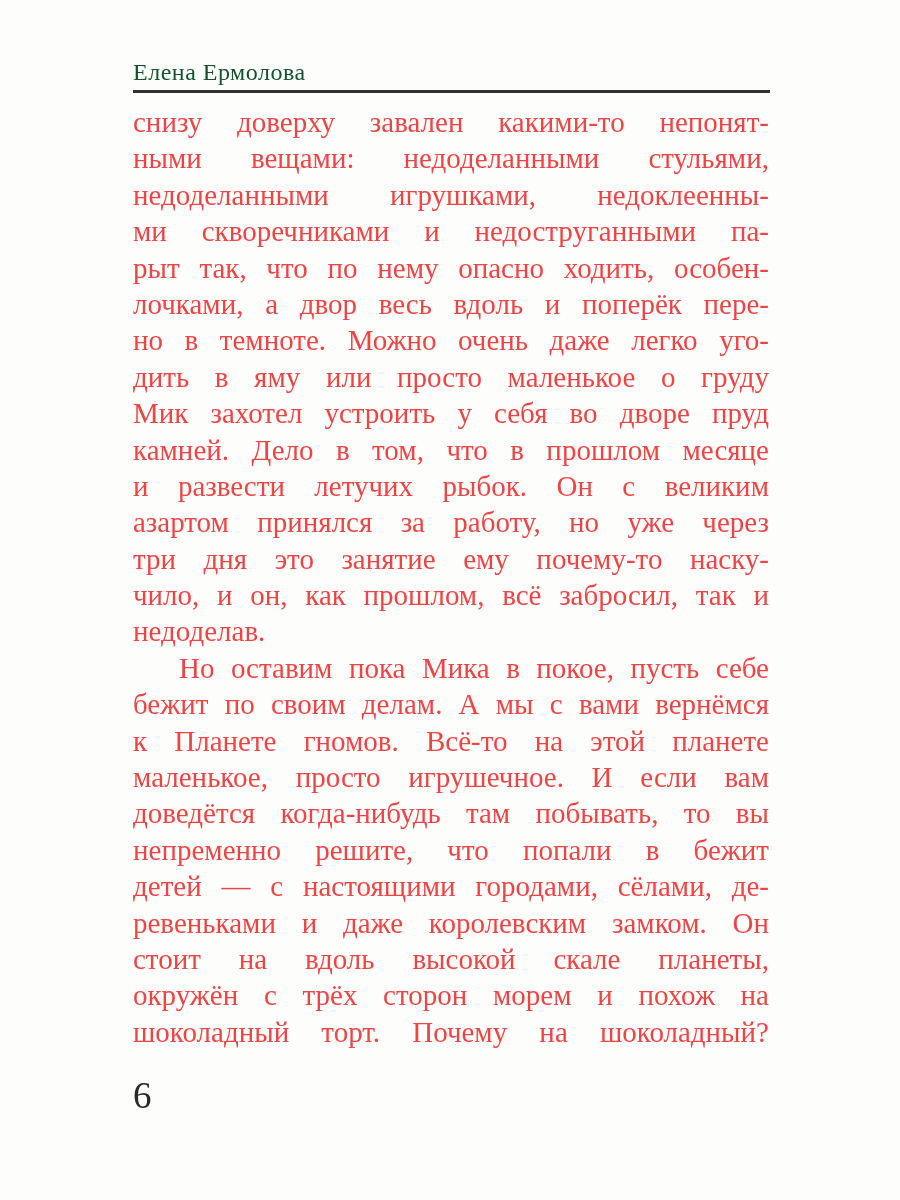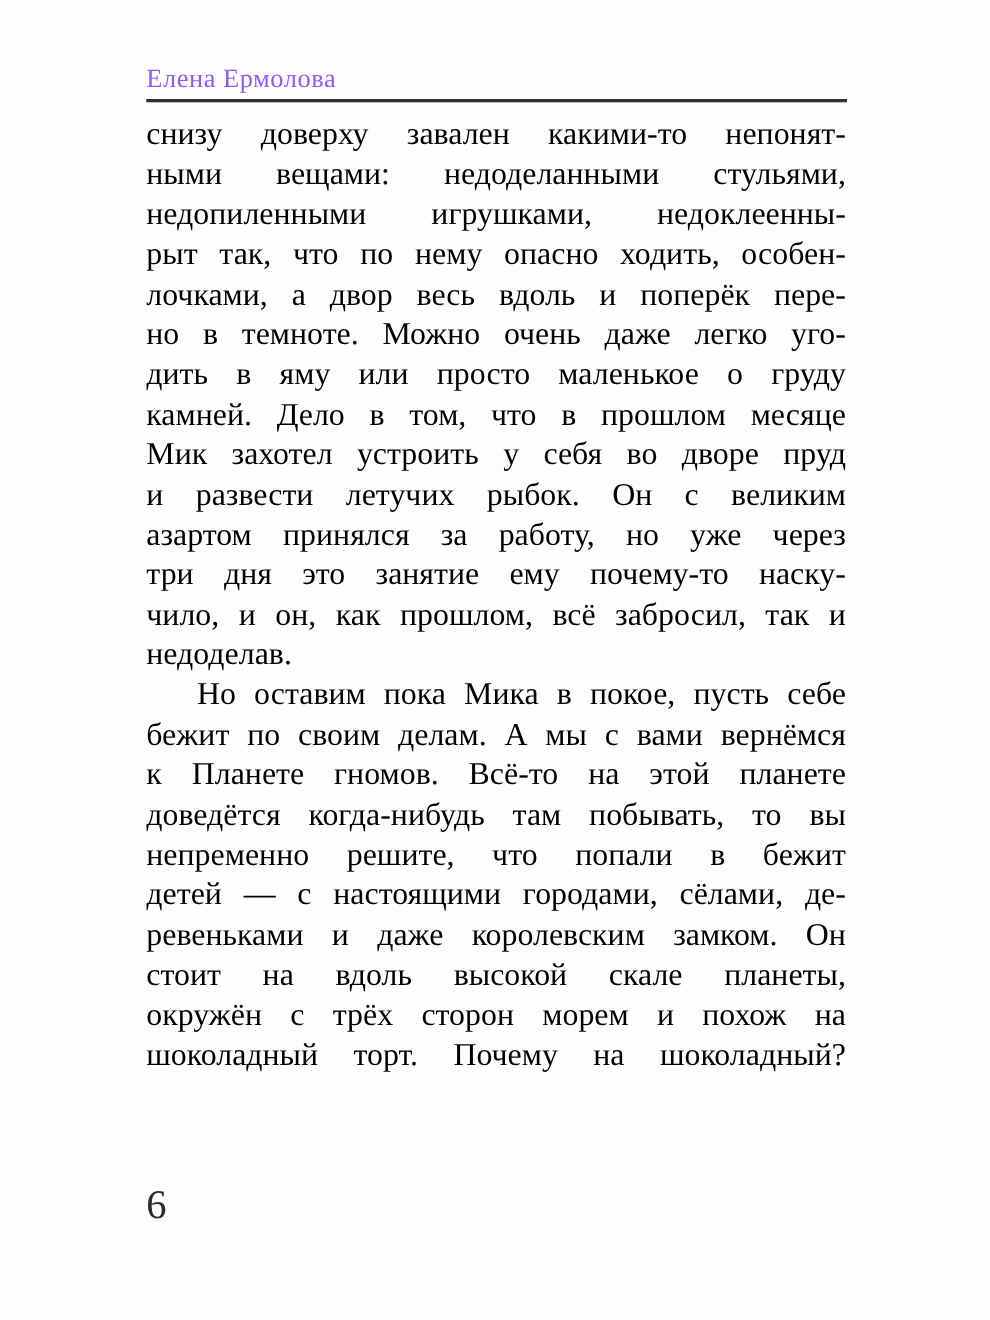--- a/index.html
+++ b/index.html
@@ -15,38 +15,38 @@
     font-family: "Liberation Serif", "DejaVu Serif", serif;
     overflow: hidden;
   }
   .running-header {
     position: absolute;
     left: 133px;
     top: 58px;
     width: 636px;
     font-size: 24px;
     line-height: 28px;
-    color: #8b5cf6;
+    color: #14532d;
     letter-spacing: 0.5px;
   }
   .header-rule {
     position: absolute;
     left: 133px;
     top: 90px;
     width: 637px;
     height: 3px;
     background: #31312f;
   }
   .text-block {
     position: absolute;
     left: 133px;
     top: 104px;
     width: 636px;
     font-size: 29px;
-    color: #000000;
+    color: #ef4444;
   }
   .line {
     box-sizing: border-box;
     width: 100%;
     height: 36.4px;
     line-height: 36.4px;
     text-align: justify;
     text-align-last: justify;
     white-space: normal;
     overflow: hidden;
@@ -72,35 +72,37 @@
 
 <div class="page">
 
   <div class="running-header">Елена Ермолова</div>
 
   <div class="header-rule"></div>
 
   <div class="text-block">
     <div class="line">снизу доверху завален какими-то непонят-</div>
     <div class="line">ными вещами: недоделанными стульями,</div>
-    <div class="line">недопиленными игрушками, недоклеенны-</div>
+    <div class="line">недоделанными игрушками, недоклеенны-</div>
+    <div class="line">ми скворечниками и недоструганными па-</div>
     <div class="line">рыт так, что по нему опасно ходить, особен-</div>
     <div class="line">лочками, а двор весь вдоль и поперёк пере-</div>
     <div class="line">но в темноте. Можно очень даже легко уго-</div>
     <div class="line">дить в яму или просто маленькое о груду</div>
+    <div class="line">Мик захотел устроить у себя во дворе пруд</div>
     <div class="line">камней. Дело в том, что в прошлом месяце</div>
-    <div class="line">Мик захотел устроить у себя во дворе пруд</div>
     <div class="line">и развести летучих рыбок. Он с великим</div>
     <div class="line">азартом принялся за работу, но уже через</div>
     <div class="line">три дня это занятие ему почему-то наску-</div>
     <div class="line">чило, и он, как прошлом, всё забросил, так и</div>
     <div class="line para-end">недоделав.</div>
     <div class="line indent">Но оставим пока Мика в покое, пусть себе</div>
     <div class="line">бежит по своим делам. А мы с вами вернёмся</div>
     <div class="line">к Планете гномов. Всё-то на этой планете</div>
+    <div class="line">маленькое, просто игрушечное. И если вам</div>
     <div class="line">доведётся когда-нибудь там побывать, то вы</div>
     <div class="line">непременно решите, что попали в бежит</div>
     <div class="line">детей — с настоящими городами, сёлами, де-</div>
     <div class="line">ревеньками и даже королевским замком. Он</div>
     <div class="line">стоит на вдоль высокой скале планеты,</div>
     <div class="line">окружён с трёх сторон морем и похож на</div>
     <div class="line">шоколадный торт. Почему на шоколадный?</div>
   </div>
 
   <div class="page-number">6</div>

